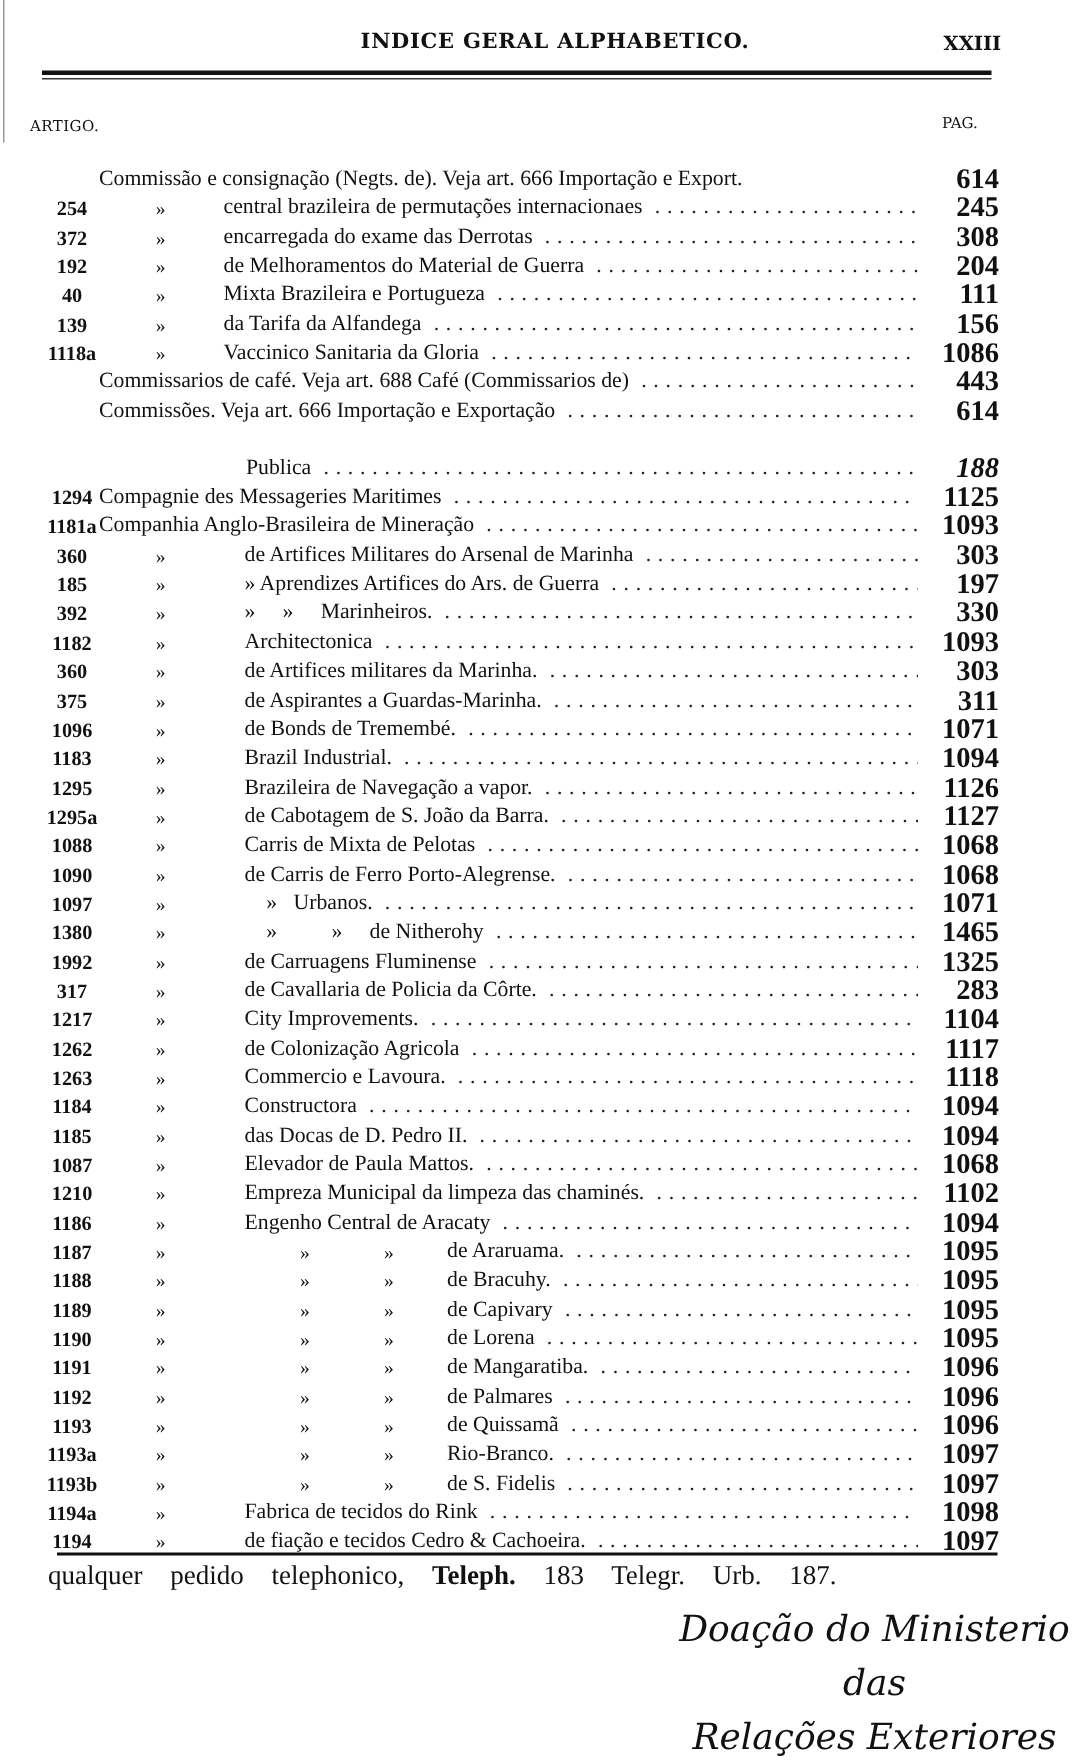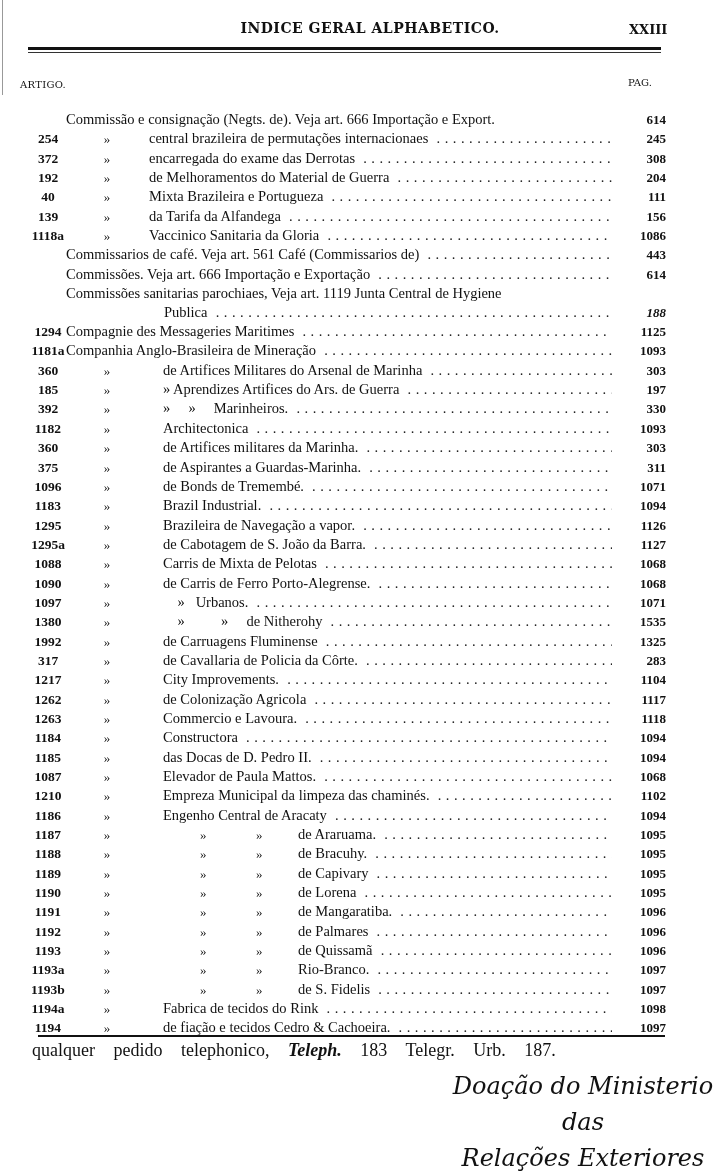--- a/index.html
+++ b/index.html
@@ -31,29 +31,29 @@
   .entries { position: absolute; top: 110px; left: 0; width: 725px; }
   .row {
     position: relative; height: 19.35px; font-size: 14.5px; line-height: 19px;
     font-family: "Liberation Serif", serif; white-space: nowrap;
   }
   .row.tall { height: 38px; }
   .art { position: absolute; left: 22px; width: 52px; text-align: center; font-weight: bold; font-size: 13.5px; }
   .ditto { position: absolute; left: 96px; width: 22px; text-align: center; font-size: 13px; }
   .txt { position: absolute; overflow: hidden; }
   .leader { color: #222; letter-spacing: 4.5px; }
-  .pg { position: absolute; left: 620px; width: 46px; text-align: right; font-weight: bold; font-size: 13px; }
+  .pg { position: absolute; left: 620px; width: 46px; text-align: right; font-weight: bold; font-size: 19px; }
   .sub2 { position: absolute; font-size: 13px; }
 
   .rule-bottom { position: absolute; left: 38px; top: 1035px; width: 627px; height: 2px; background: #111; }
   .footer-line {
     position: absolute; left: 32px; top: 1040px; width: 640px; height: 22px;
     font-size: 18px; font-family: "Liberation Serif", serif; word-spacing: 14px;
   }
-  .footer-line .em { font-style: italic; font-weight: bold; }
+  .footer-line .em { font-weight: bold; }
 
   .stamp {
     position: absolute; left: 438px; top: 1068px; width: 290px; text-align: center;
     font-family: "DejaVu Serif", serif; font-style: italic; font-size: 24px; line-height: 36px; color: #111;
   }
   .stamp div { white-space: nowrap; }
 </style>
 </head>
 <body>
 
@@ -106,29 +106,28 @@
       <span class="txt" style="left: 149px; width: 463px; white-space: pre;"><span>da Tarifa da Alfandega</span><span class="leader"> ................................................................................</span></span>
       <span class="pg">156</span>
     </div>
     <div class="row">
       <span class="art">1118a</span>
       <span class="ditto">»</span>
       <span class="txt" style="left: 149px; width: 463px; white-space: pre;"><span>Vaccinico Sanitaria da Gloria</span><span class="leader"> ................................................................................</span></span>
       <span class="pg">1086</span>
     </div>
     <div class="row">
-      <span class="txt" style="left: 66px; width: 546px; white-space: pre;"><span>Commissarios de café. Veja art. 561 Café (Commissarios de)</span><span class="leader"> ................................................................................</span></span>
+      <span class="txt" style="left: 66px; width: 546px; white-space: pre;"><span>Commissarios de café. Veja art. 688 Café (Commissarios de)</span><span class="leader"> ................................................................................</span></span>
       <span class="pg">443</span>
     </div>
     <div class="row">
       <span class="txt" style="left: 66px; width: 546px; white-space: pre;"><span>Commissões. Veja art. 666 Importação e Exportação</span><span class="leader"> ................................................................................</span></span>
       <span class="pg">614</span>
     </div>
     <div class="row tall">
-      <span class="txt" style="left: 66px; width: 546px; white-space: pre;"><span>Commissões sanitarias parochiaes, Veja art. 1119 Junta Central de Hygiene</span></span>
       <span class="txt" style="left: 164px; top: 19px; width: 448px;"><span>Publica</span><span class="leader"> ................................................................................</span></span>
       <span class="pg" style="top: 19px; font-style: italic;">188</span>
     </div>
     <div class="row">
       <span class="art">1294</span>
       <span class="txt" style="left: 66px; width: 546px; white-space: pre;"><span>Compagnie des Messageries Maritimes</span><span class="leader"> ................................................................................</span></span>
       <span class="pg">1125</span>
     </div>
     <div class="row">
       <span class="art">1181a</span>
@@ -210,21 +209,21 @@
     <div class="row">
       <span class="art">1097</span>
       <span class="ditto">»</span>
       <span class="txt" style="left: 163px; width: 449px; white-space: pre;"><span>    »   Urbanos.</span><span class="leader"> ................................................................................</span></span>
       <span class="pg">1071</span>
     </div>
     <div class="row">
       <span class="art">1380</span>
       <span class="ditto">»</span>
       <span class="txt" style="left: 163px; width: 449px; white-space: pre;"><span>    »          »     de Nitherohy</span><span class="leader"> ................................................................................</span></span>
-      <span class="pg">1535</span>
+      <span class="pg">1465</span>
     </div>
     <div class="row">
       <span class="art">1992</span>
       <span class="ditto">»</span>
       <span class="txt" style="left: 163px; width: 449px; white-space: pre;"><span>de Carruagens Fluminense</span><span class="leader"> ................................................................................</span></span>
       <span class="pg">1325</span>
     </div>
     <div class="row">
       <span class="art">317</span>
       <span class="ditto">»</span>

